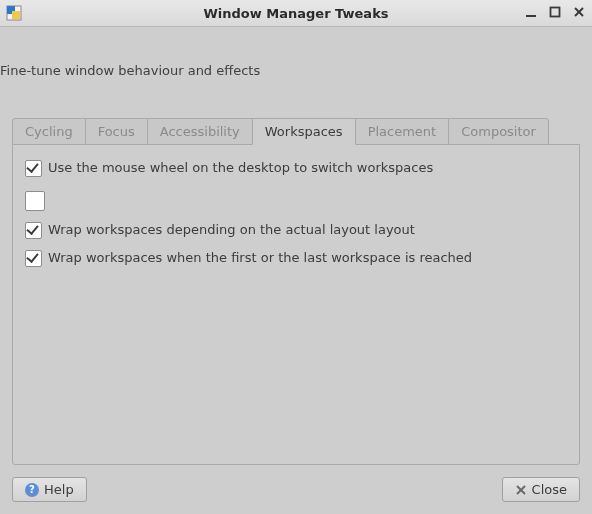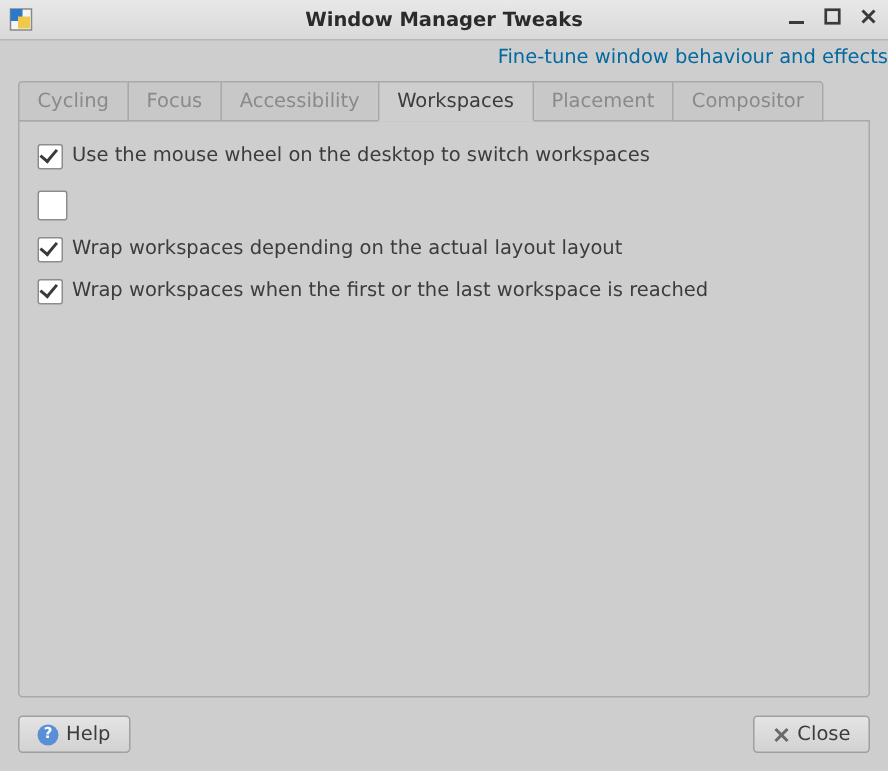--- a/index.html
+++ b/index.html
@@ -13,20 +13,21 @@
     background: #cecece;
     overflow: hidden;
   }
   .window {
     width: 592px;
     height: 514px;
     background: #cecece;
     display: flex;
     flex-direction: column;
     box-sizing: border-box;
+    gap: 32px;
   }
   .titlebar {
     height: 26px;
     background: linear-gradient(to bottom, #e8e8e8, #d9d9d9);
     border-bottom: 1px solid #b8b8b8;
     display: flex;
     align-items: center;
     padding: 0 6px;
     position: relative;
   }
@@ -52,23 +53,23 @@
     color: #3a3a3a;
     z-index: 1;
   }
   .titlebar .window-controls span {
     width: 14px;
     text-align: center;
     cursor: default;
     font-weight: bold;
   }
   .subtitle {
-    text-align: right;
+    text-align: left;
     padding: 4px 0 8px 0;
-    color: #0369a1;
+    color: #404040;
   }
   .content {
     flex: 1;
     padding: 0 12px 12px 12px;
     display: flex;
     flex-direction: column;
   }
   .tab-frame {
     flex: 1;
     display: flex;

